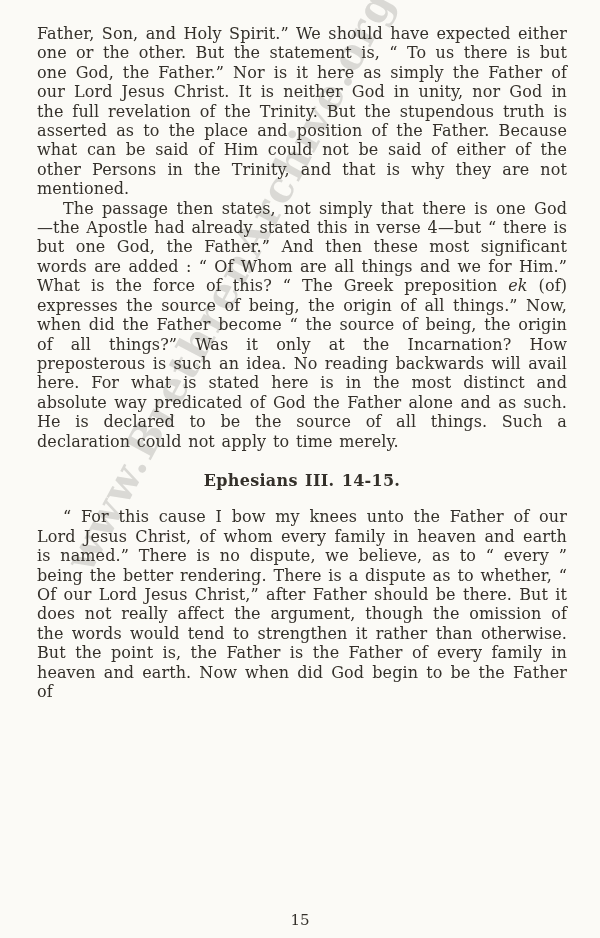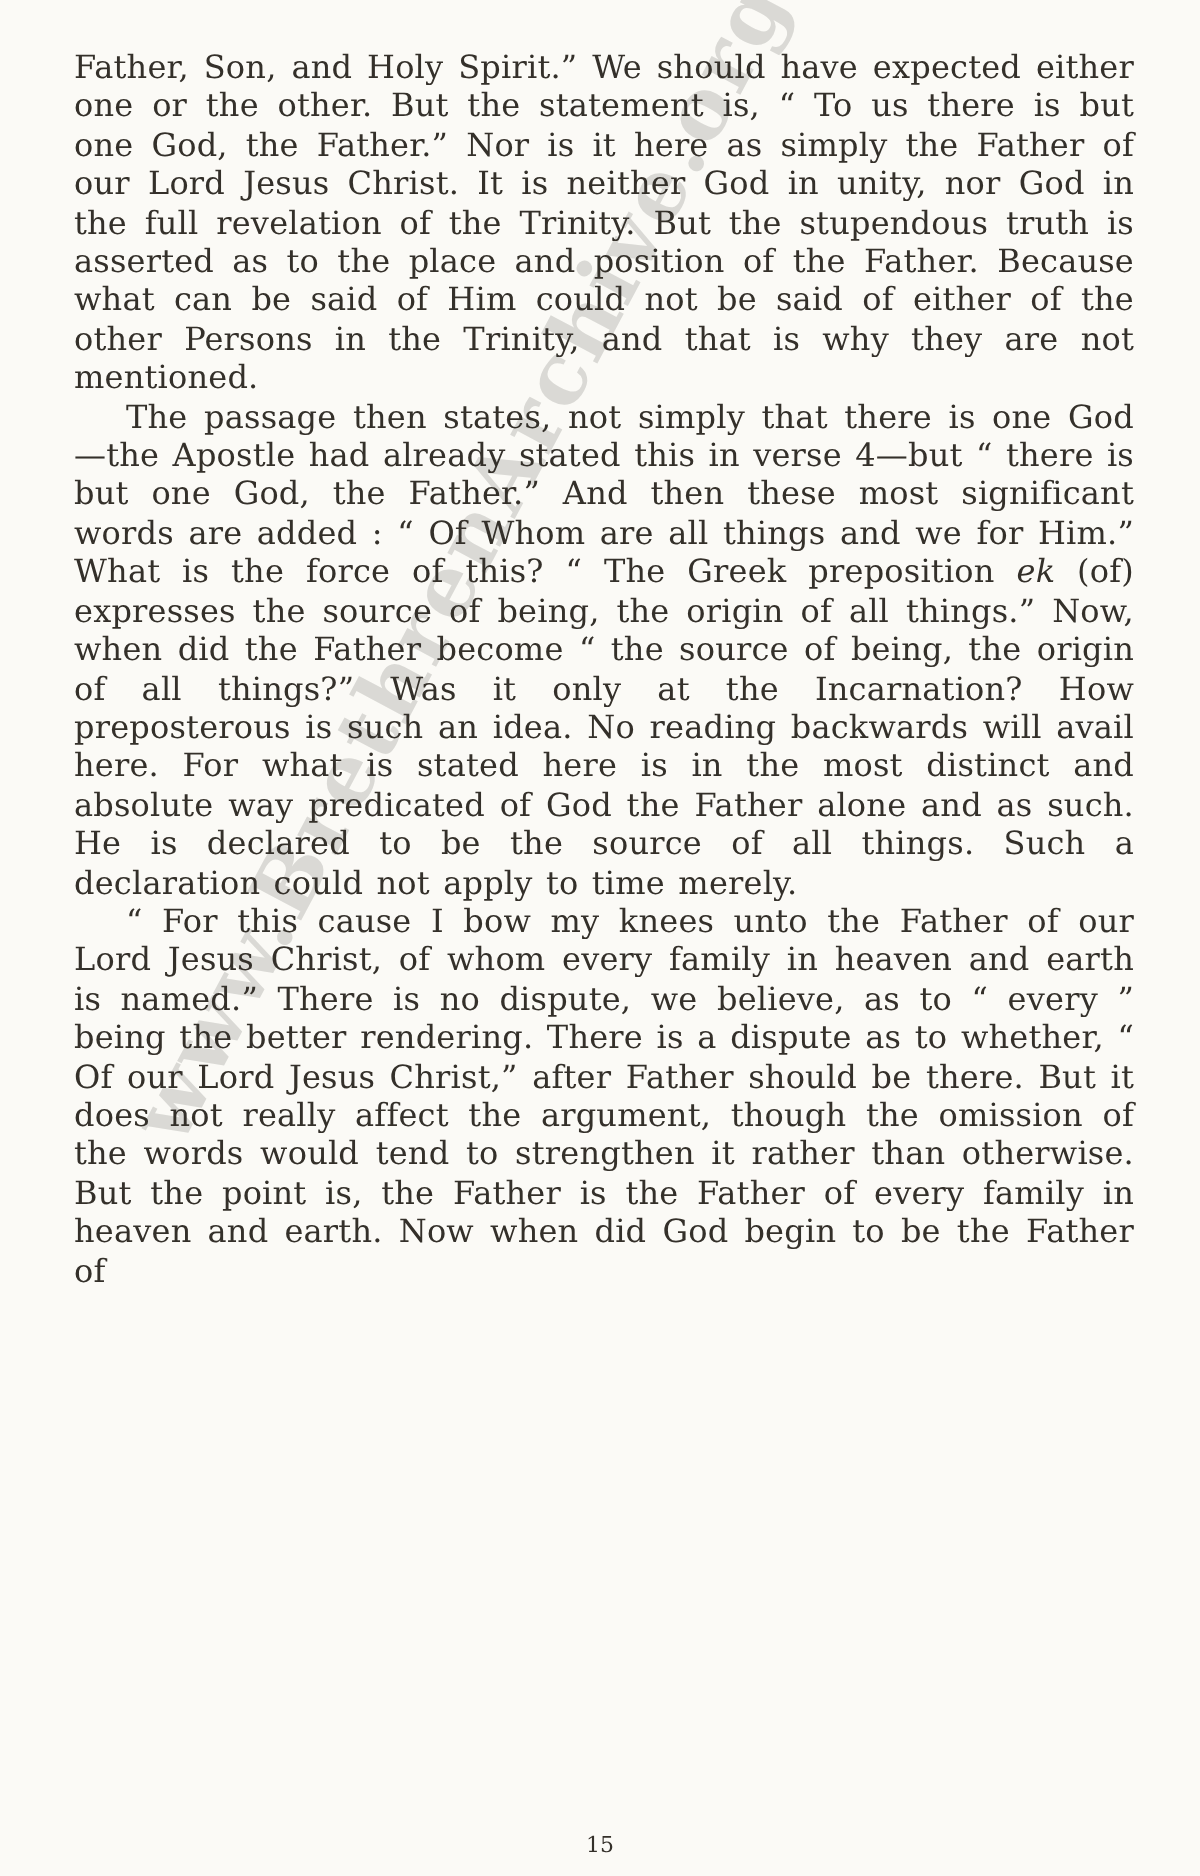--- a/index.html
+++ b/index.html
@@ -51,39 +51,40 @@
     color: rgba(125, 125, 120, 0.26);
     pointer-events: none;
   }
   .page-number {
     position: absolute;
     z-index: 2;
     bottom: 9px;
     left: 0;
     width: 100%;
     text-align: center;
-    font-size: 11px;
+    font-size: 15px;
     color: #34302a;
   }
 </style>
 </head>
 <body>
 
 <div class="page">
 
   <div class="watermark">www.BrethrenArchive.org</div>
 
   <div class="text-block">
 
     <p class="noindent"><span>Father, Son, and Holy Spirit.” We should have expected either one or the other. But the statement is, “ To us there is but one God, the Father.” Nor is it here as simply the Father of our Lord Jesus Christ. It is neither God in unity, nor God in the full revelation of the Trinity. But the stupendous truth is asserted as to the place and position of the Father. Because what can be said of Him could not be said of either of the other Persons in the Trinity, and that is why they are not mentioned.</span></p>
 
     <p><span>The passage then states, not simply that there is one God—the Apostle had already stated this in verse 4—but “ there is but one God, the Father.” And then these most significant words are added : “ Of Whom are all things and we for Him.” What is the force of this? “ The Greek preposition </span><i>ek</i><span> (of) expresses the source of being, the origin of all things.” Now, when did the Father become “ the source of being, the origin of all things?” Was it only at the Incarnation? How preposterous is such an idea. No reading </span><b>backwards</b><span> will avail here. For what is stated here is in the most distinct and absolute way predicated of God the Father alone and as such. He is declared to be the source of all things. Such a declaration could not apply to time merely.</span></p>
 
 
 
+    <h3 class="heading">Ephesians III. 14-15.</h3>
 
     <p><span>“ For this cause I bow my knees unto the Father of our Lord Jesus Christ, of whom every family in heaven and earth is named.” There is no dispute, we believe, as to “ every ” being the better rendering. There is a dispute as to whether, “ Of our Lord Jesus Christ,” after Father should be there. But it does not really affect the argument, though the omission of the words would tend to strengthen it rather than otherwise. But the point is, the Father is the Father of </span><b>every</b><span> family in heaven and earth. Now when did God </span><b>begin</b><span> to be the Father of</span></p>
 
   </div>
 
   <div class="page-number">15</div>
 
 </div>
 
 </body></html>

